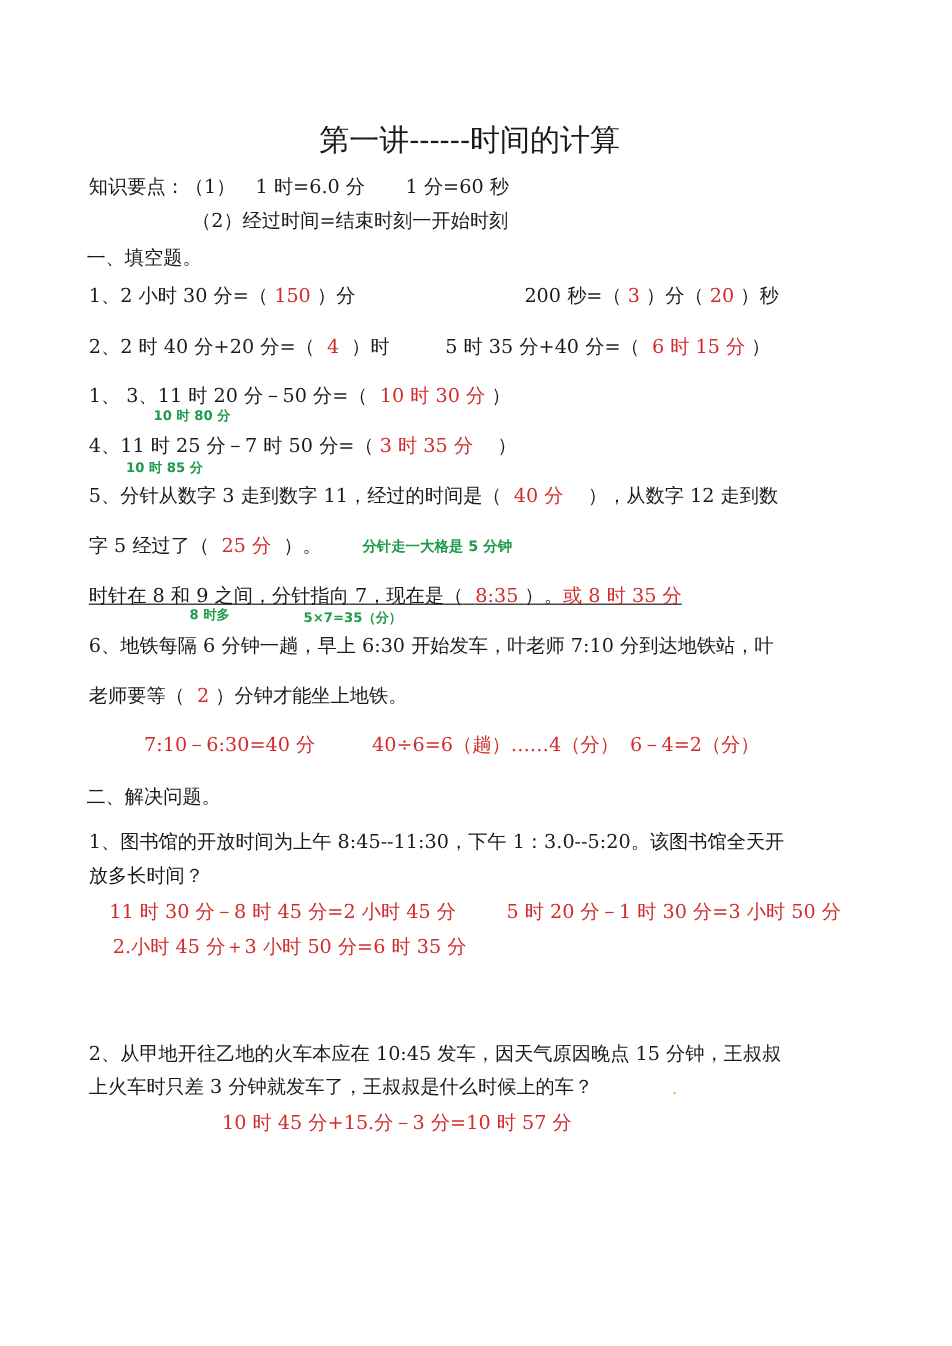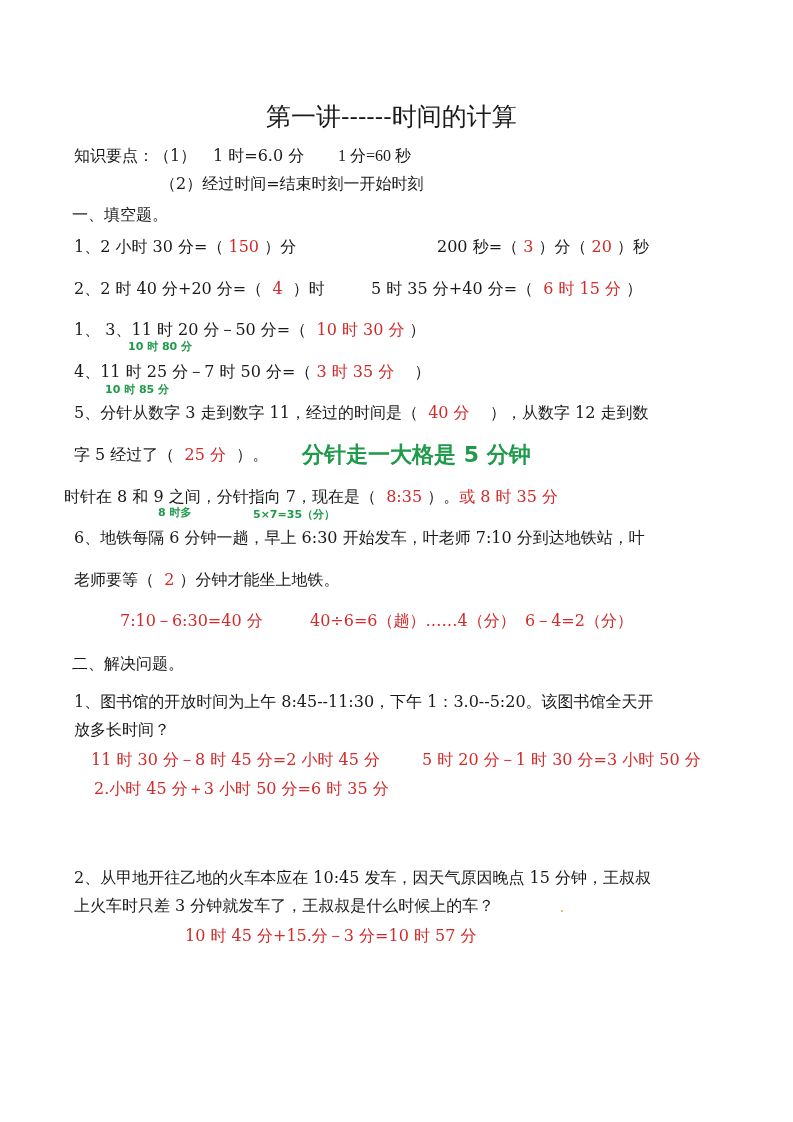--- a/index.html
+++ b/index.html
@@ -3,51 +3,51 @@
 <meta charset="utf-8">
 <style>
   html, body { margin: 0; padding: 0; background: #ffffff; }
   body { width: 793px; height: 1122px; position: relative; overflow: hidden;
          font-family: "DejaVu Serif", "Liberation Serif", serif; color: #1a1a1a; }
   .t { position: absolute; white-space: pre; font-size: 16px; line-height: 20px; }
   .title { font-size: 25px; line-height: 26px; }
   .red { color: #d12b2b; }
   .green { color: #1f9a4a; font-family: "DejaVu Sans", "Liberation Sans", sans-serif; font-weight: bold; }
   .gsmall { font-size: 11px; line-height: 13px; }
-  .gbig { font-size: 22px; }
+  .gbig { font-size: 12px; }
   .dot { position: absolute; width: 2px; height: 2px; background: #e8c36a; }
 </style>
 </head>
 <body>
 
 <div class="t title" style="left:266px; top:104px;">第一讲------时间的计算</div>
 
 <div class="t" style="left:74px; top:146px;"><span>知识要点：</span><span>（1）</span></div>
 <div class="t" style="left:213px; top:146px;">1 时=6.0 分</div>
-<div class="t" style="left:338px; top:146px;font-family:Liberation Serif, serif;">1 分=60 秒</div>
+<div class="t" style="left:338px; top:146px;">1 分=60 秒</div>
 <div class="t" style="left:160px; top:174px;">（2）经过时间=结束时刻一开始时刻</div>
 
 <div class="t" style="left:72px; top:205px;">一、填空题。</div>
 
 <div class="t" style="left:74px; top:237px;"><span>1、2 小时 30 分=（</span> <span class="red">150</span> <span>）分</span></div>
 <div class="t" style="left:397px; top:237px;margin-left:40px;"><span>200 秒=（</span> <span class="red">3</span> <span>）分（</span> <span class="red">20</span> <span>）秒</span></div>
 
 <div class="t" style="left:74px; top:279px;"><span>2、2 时 40 分+20 分=（</span>  <span class="red">4</span>  <span>）时</span></div>
 <div class="t" style="left:371px; top:279px;"><span>5 时 35 分+40 分=（</span>  <span class="red">6 时 15 分</span> <span>）</span></div>
 
 <div class="t" style="left:74px; top:320px;"><span>1、 3、11 时 20 分－50 分=（</span>  <span class="red">10 时 30 分</span> <span>）</span></div>
 <div class="t green gsmall" style="left:128px; top:340px;">10 时 80 分</div>
 
 <div class="t" style="left:74px; top:362px;"><span>4、11 时 25 分－7 时 50 分=（</span> <span class="red">3 时 35 分</span>    <span>）</span></div>
 <div class="t green gsmall" style="left:105px; top:383px;">10 时 85 分</div>
 
 <div class="t" style="left:74px; top:403px;"><span>5、分针从数字 3 走到数字 11，经过的时间是（</span>  <span class="red">40 分</span>    <span>），从数字 12 走到数</span></div>
 <div class="t" style="left:74px; top:445px;"><span>字 5 经过了（</span>  <span class="red">25 分</span>  <span>）。</span></div>
 <div class="t green gbig" style="left:302px; top:445px;">分针走一大格是 5 分钟</div>
-<div class="t" style="left:64px; top:487px;"><span>时针在 8 和 9 之间，分针指向 7，现在是（</span>  <span class="red">8:35</span> <span>）。</span><span class="red">或 8 时 35 分</span></div>
+<div class="t" style="left:74px; top:487px;text-decoration:underline;"><span>时针在 8 和 9 之间，分针指向 7，现在是（</span>  <span class="red">8:35</span> <span>）。</span><span class="red">或 8 时 35 分</span></div>
 <div class="t green gsmall" style="left:158px; top:506px;">8 时多</div>
 <div class="t green gsmall" style="left:253px; top:508px;">5×7=35（分）</div>
 
 <div class="t" style="left:74px; top:528px;">6、地铁每隔 6 分钟一趟，早上 6:30 开始发车，叶老师 7:10 分到达地铁站，叶</div>
 <div class="t" style="left:74px; top:570px;"><span>老师要等（</span>  <span class="red">2</span> <span>）分钟才能坐上地铁。</span></div>
 <div class="t red" style="left:108px; top:611px;margin-left:12px;">7:10－6:30=40 分</div>
 <div class="t red" style="left:310px; top:611px;">40÷6=6（趟）……4（分）</div>
 <div class="t red" style="left:525px; top:611px;">6－4=2（分）</div>
 
 <div class="t" style="left:72px; top:654px;">二、解决问题。</div>

